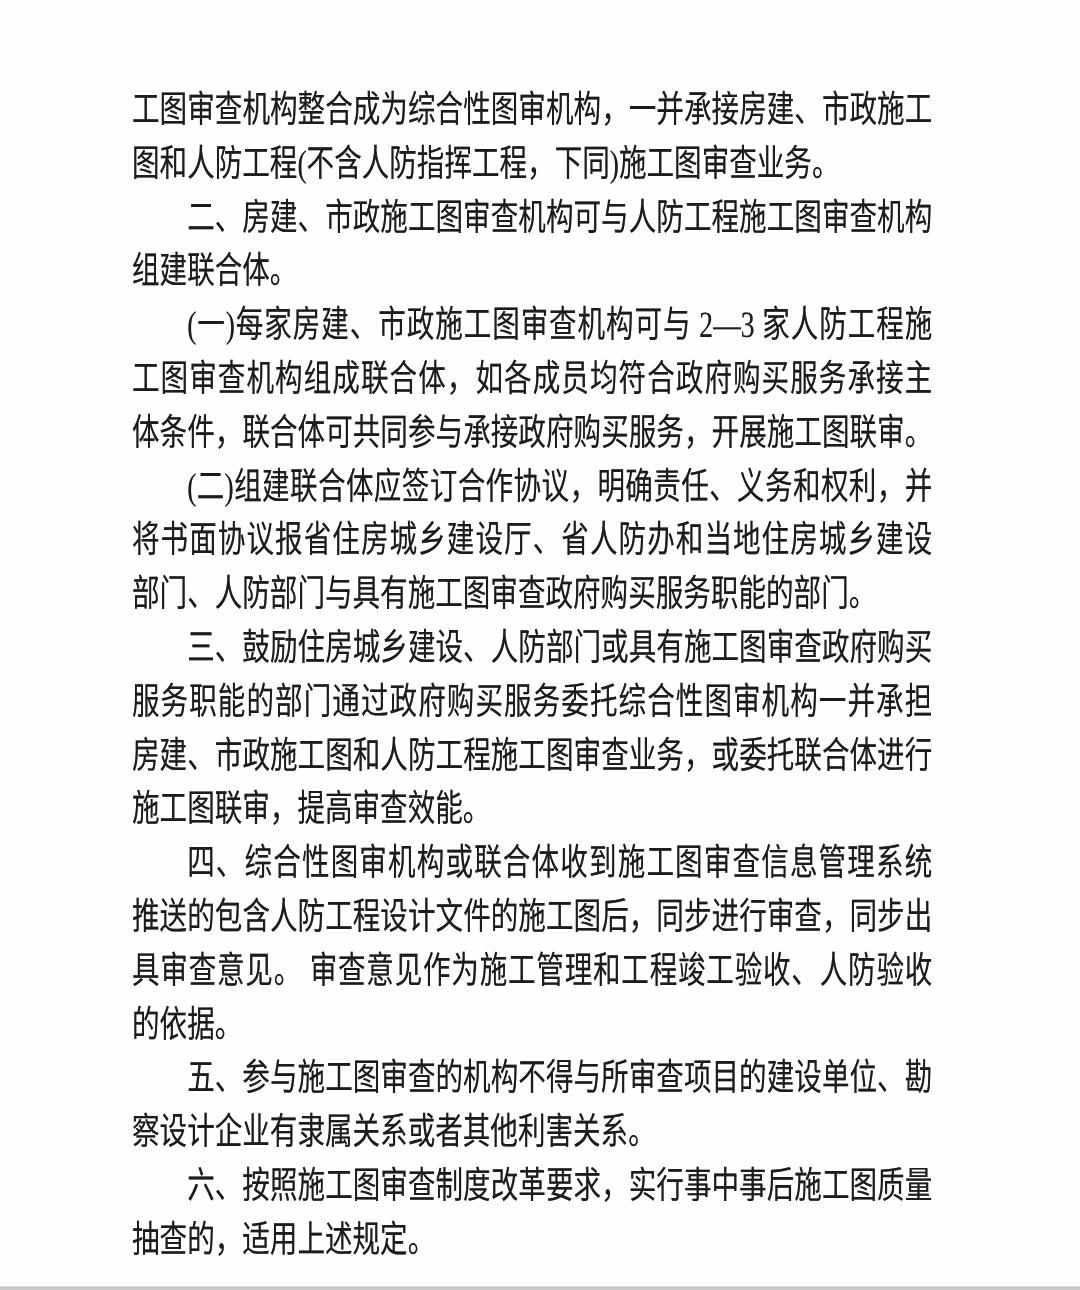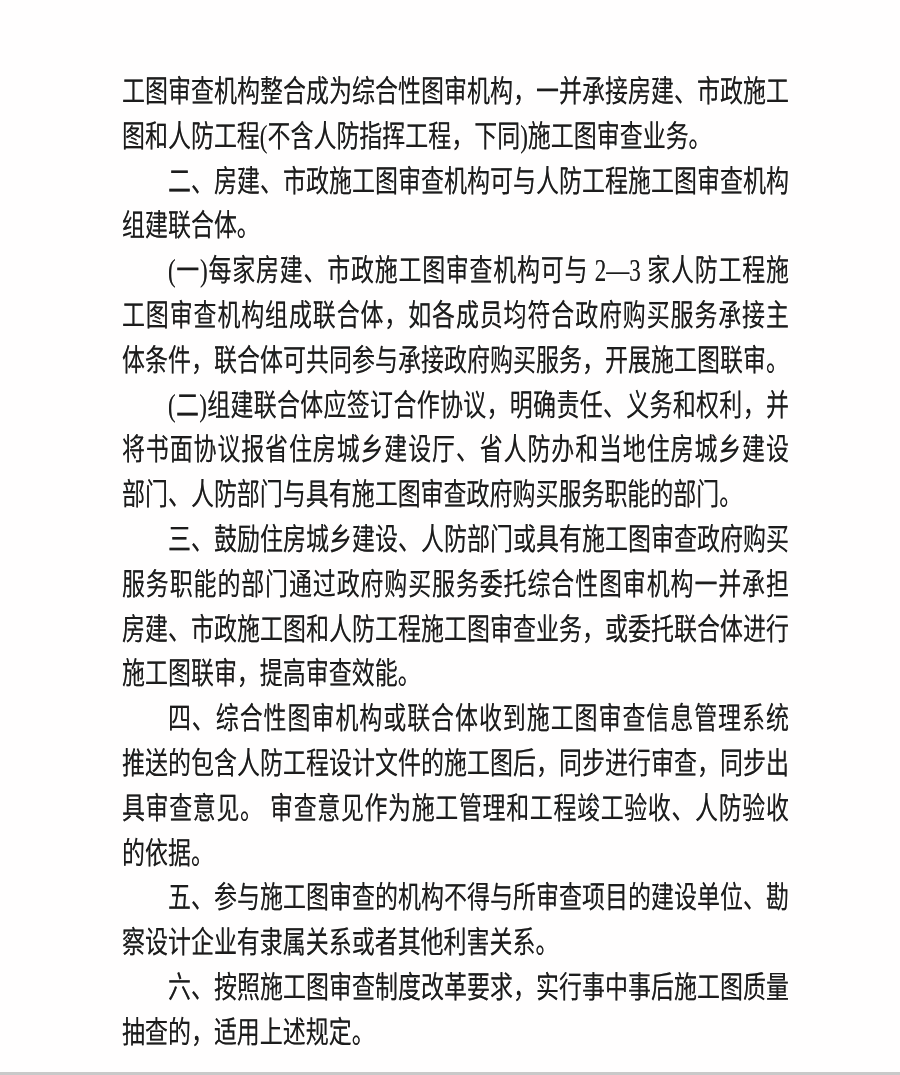--- a/index.html
+++ b/index.html
@@ -15,21 +15,20 @@
     width: 900px;
     height: 1075px;
     background: #fffefe;
     font-family: "Liberation Serif", serif;
   }
   .textblock {
     position: absolute;
     left: 110px;
     top: 70px;
     width: 667px;
-    margin-left: 12px;
   }
   .line {
     box-sizing: border-box;
     width: 900px;               
     height: 44.8px;
     line-height: 44.8px;
     font-size: 31px;
     color: #1c1c1c;
     letter-spacing: 0;
     text-align: left;

